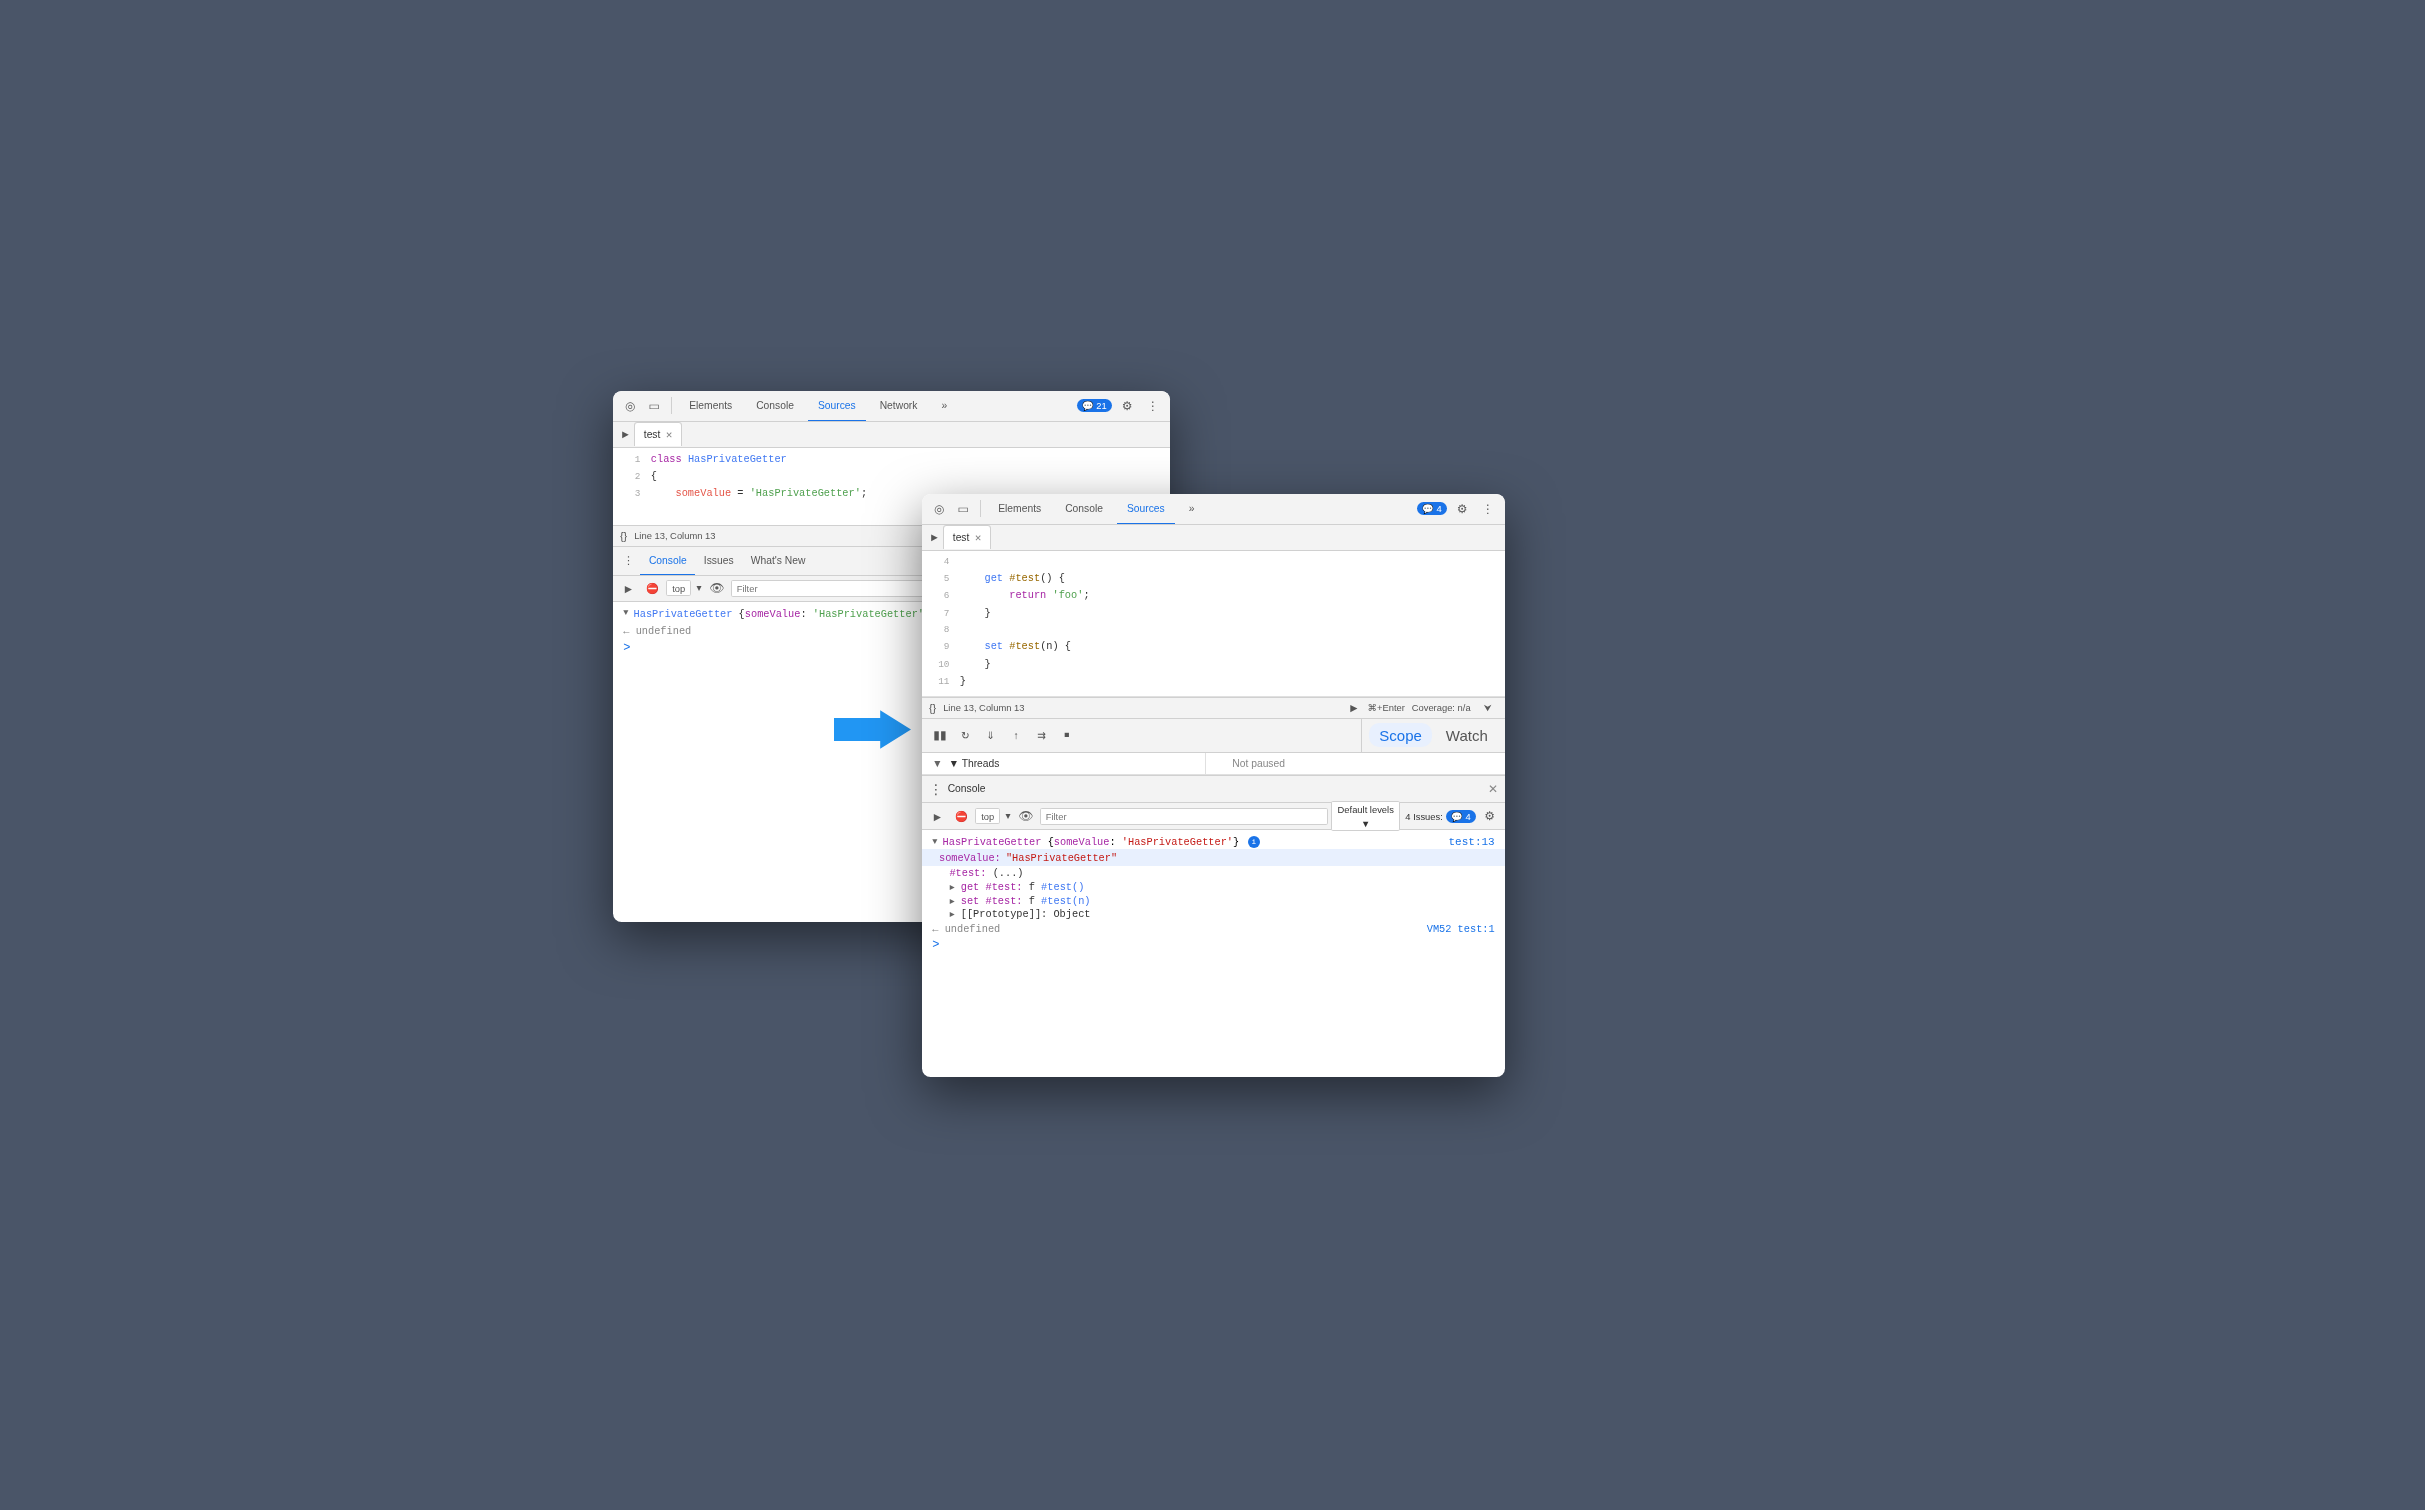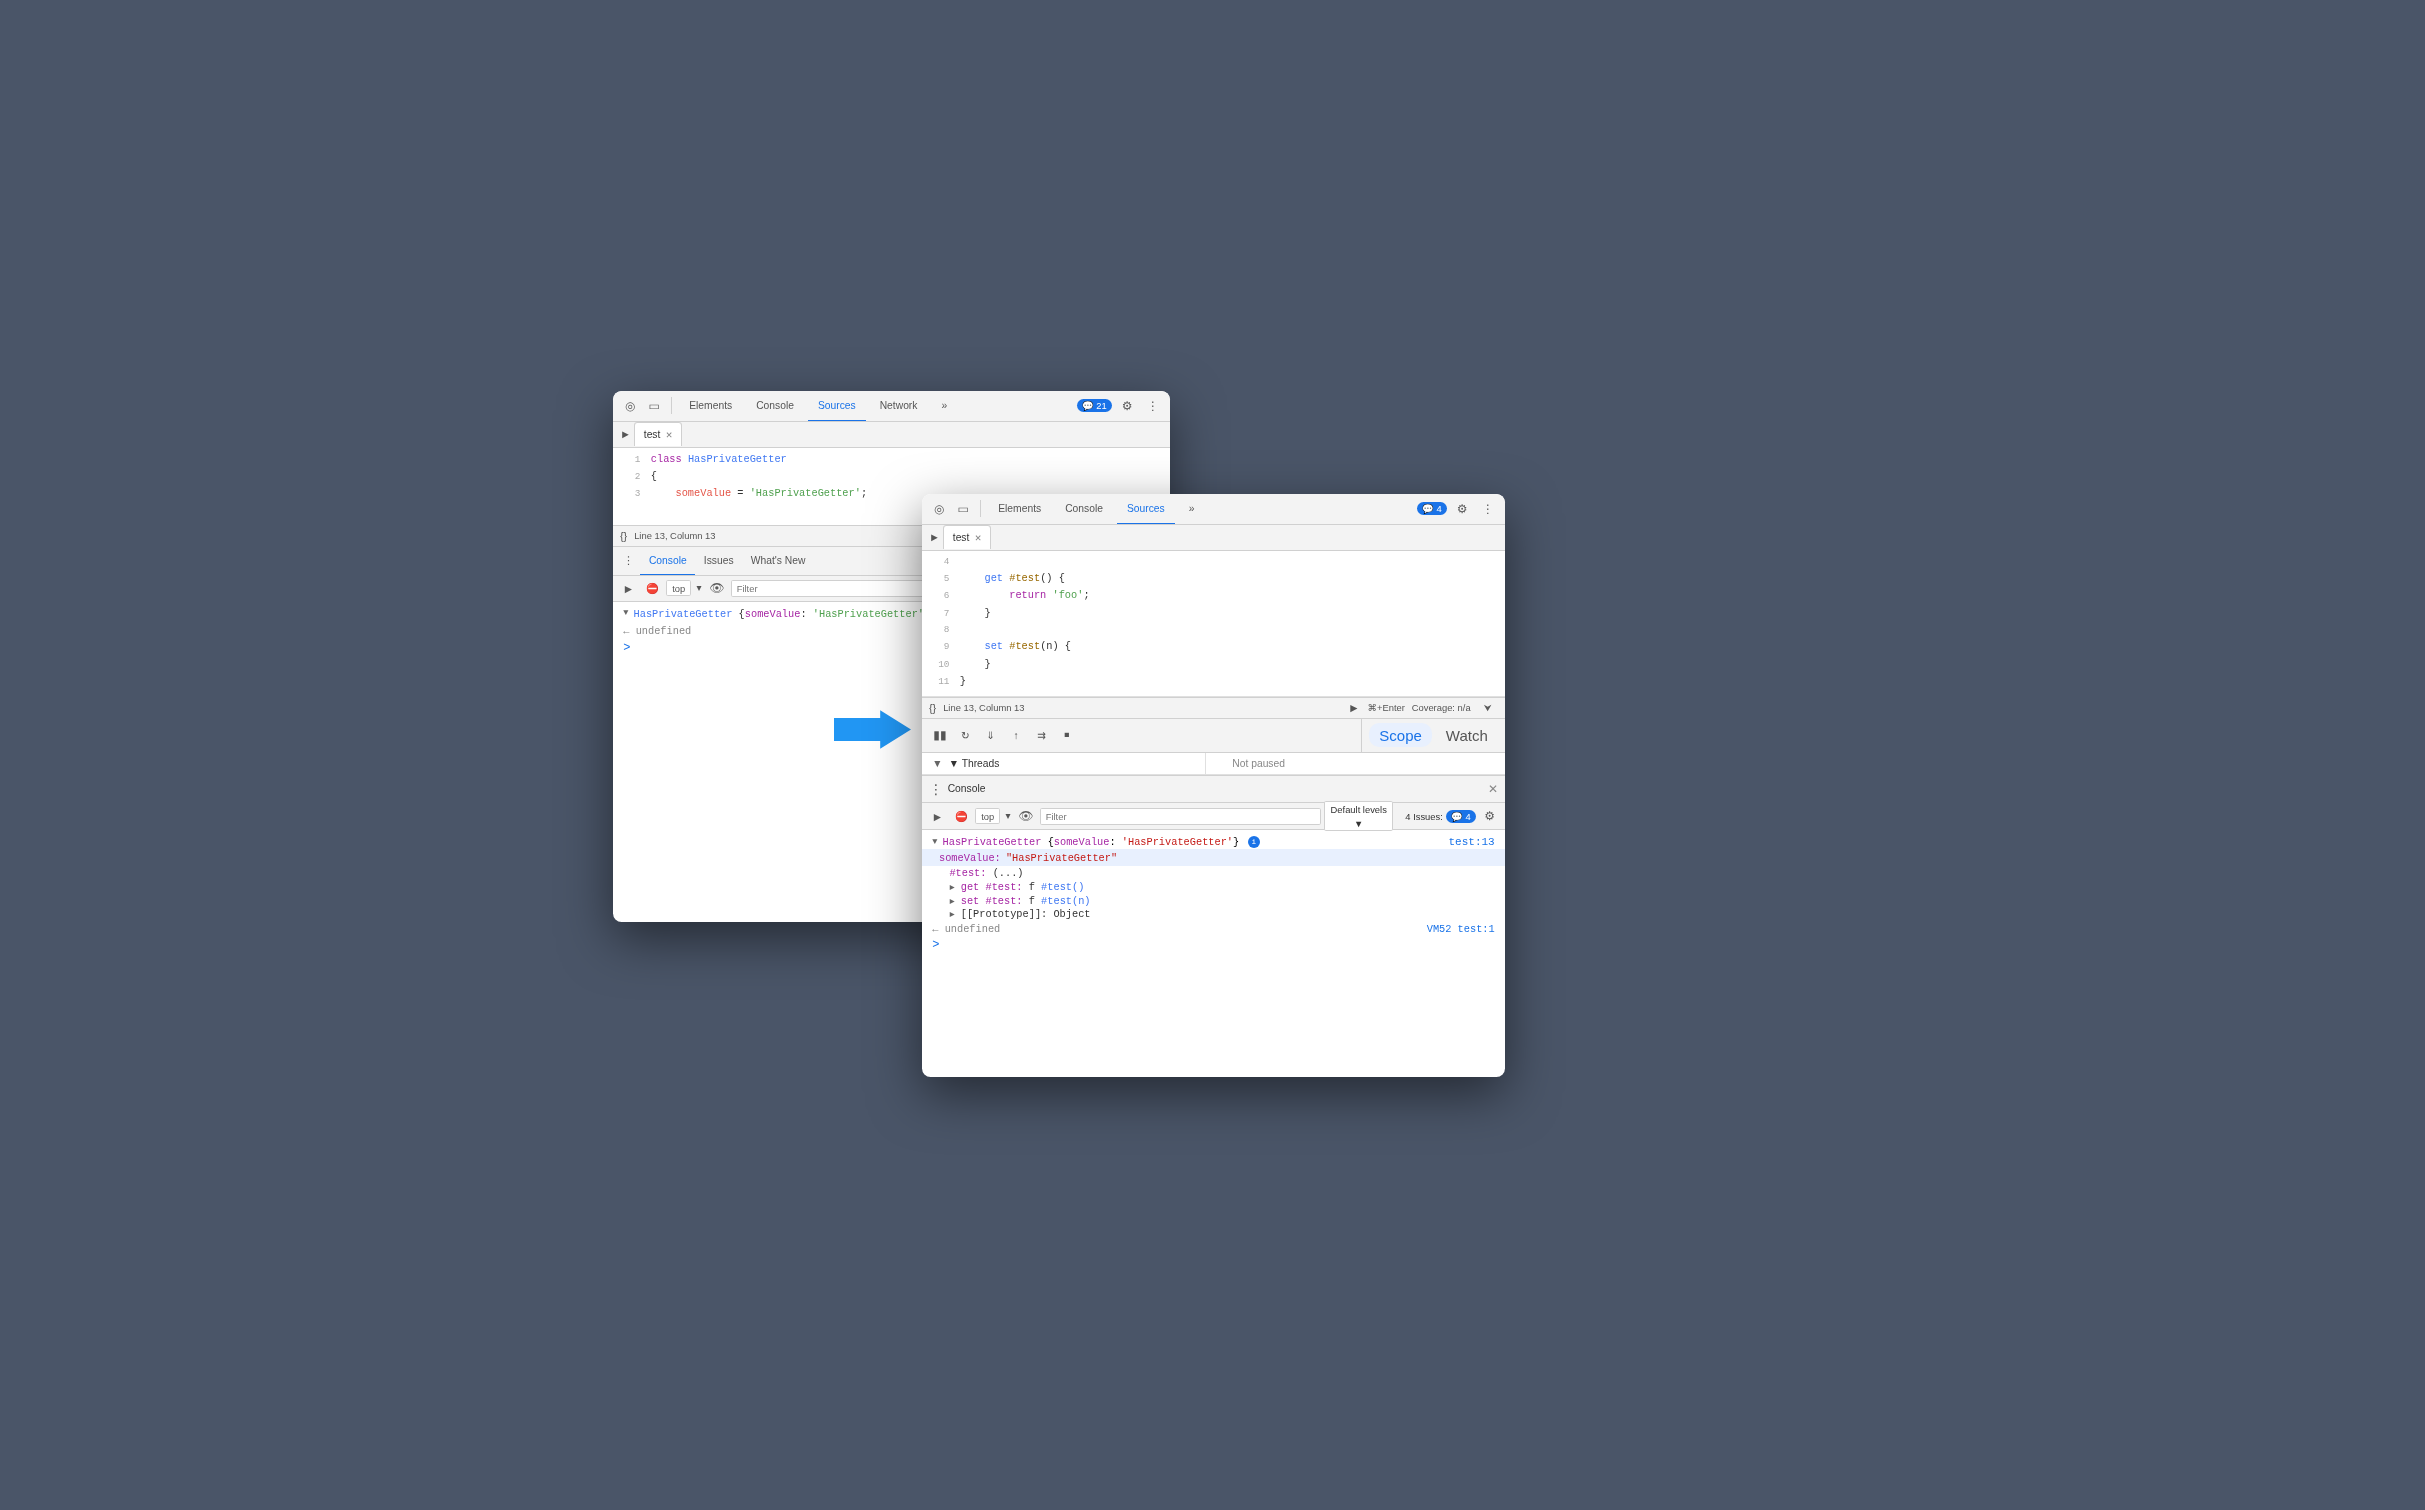--- a/index.html
+++ b/index.html
@@ -676,21 +676,21 @@
         <div class="toolbar-icon" style="font-size:9.4px;">▶</div>
         <div class="toolbar-icon" style="font-size:10.3px;">⛔</div>
         <span class="console-btn">top</span>
         <span style="font-size:8.6px; color:#555; cursor:pointer;">▼</span>
         <div class="toolbar-icon eye-icon">👁</div>
         <input type="text" style="width: 86px;" placeholder="Filter">
         <button class="default-levels-btn">
           <span>Default levels</span>
           <span>▼</span>
         </button>
-        <div class="issues-badge" style="margin-left:9px;text-align:center;">
+        <div class="issues-badge" style="margin-left:2px;text-align:center;">
           <span>4 Issues:</span>
           <span class="chat-badge">
             <span>💬</span>
             <span>4</span>
           </span>
         </div>
         <div class="toolbar-icon" style="margin-left:auto;">⚙</div>
       </div>
 
       <div style="background:#fff; padding-top:3.4px;">

